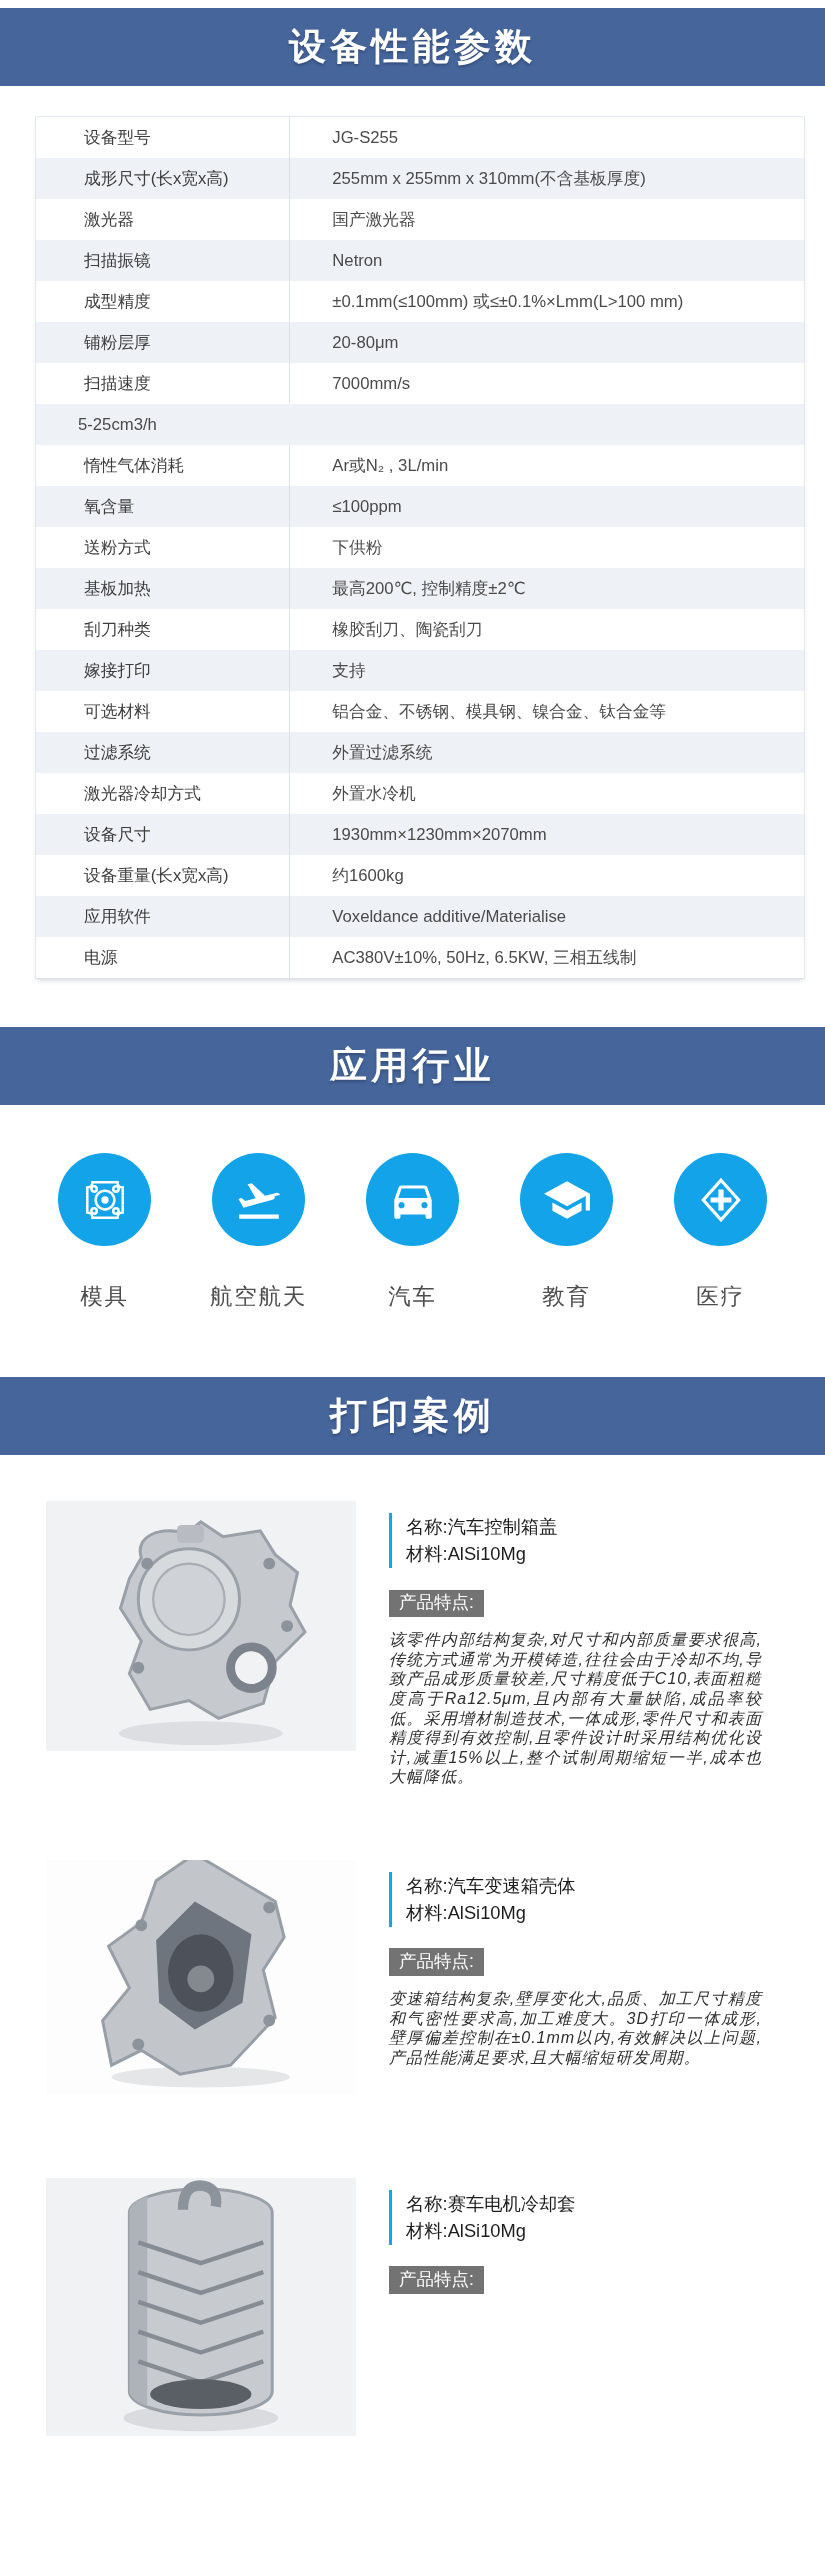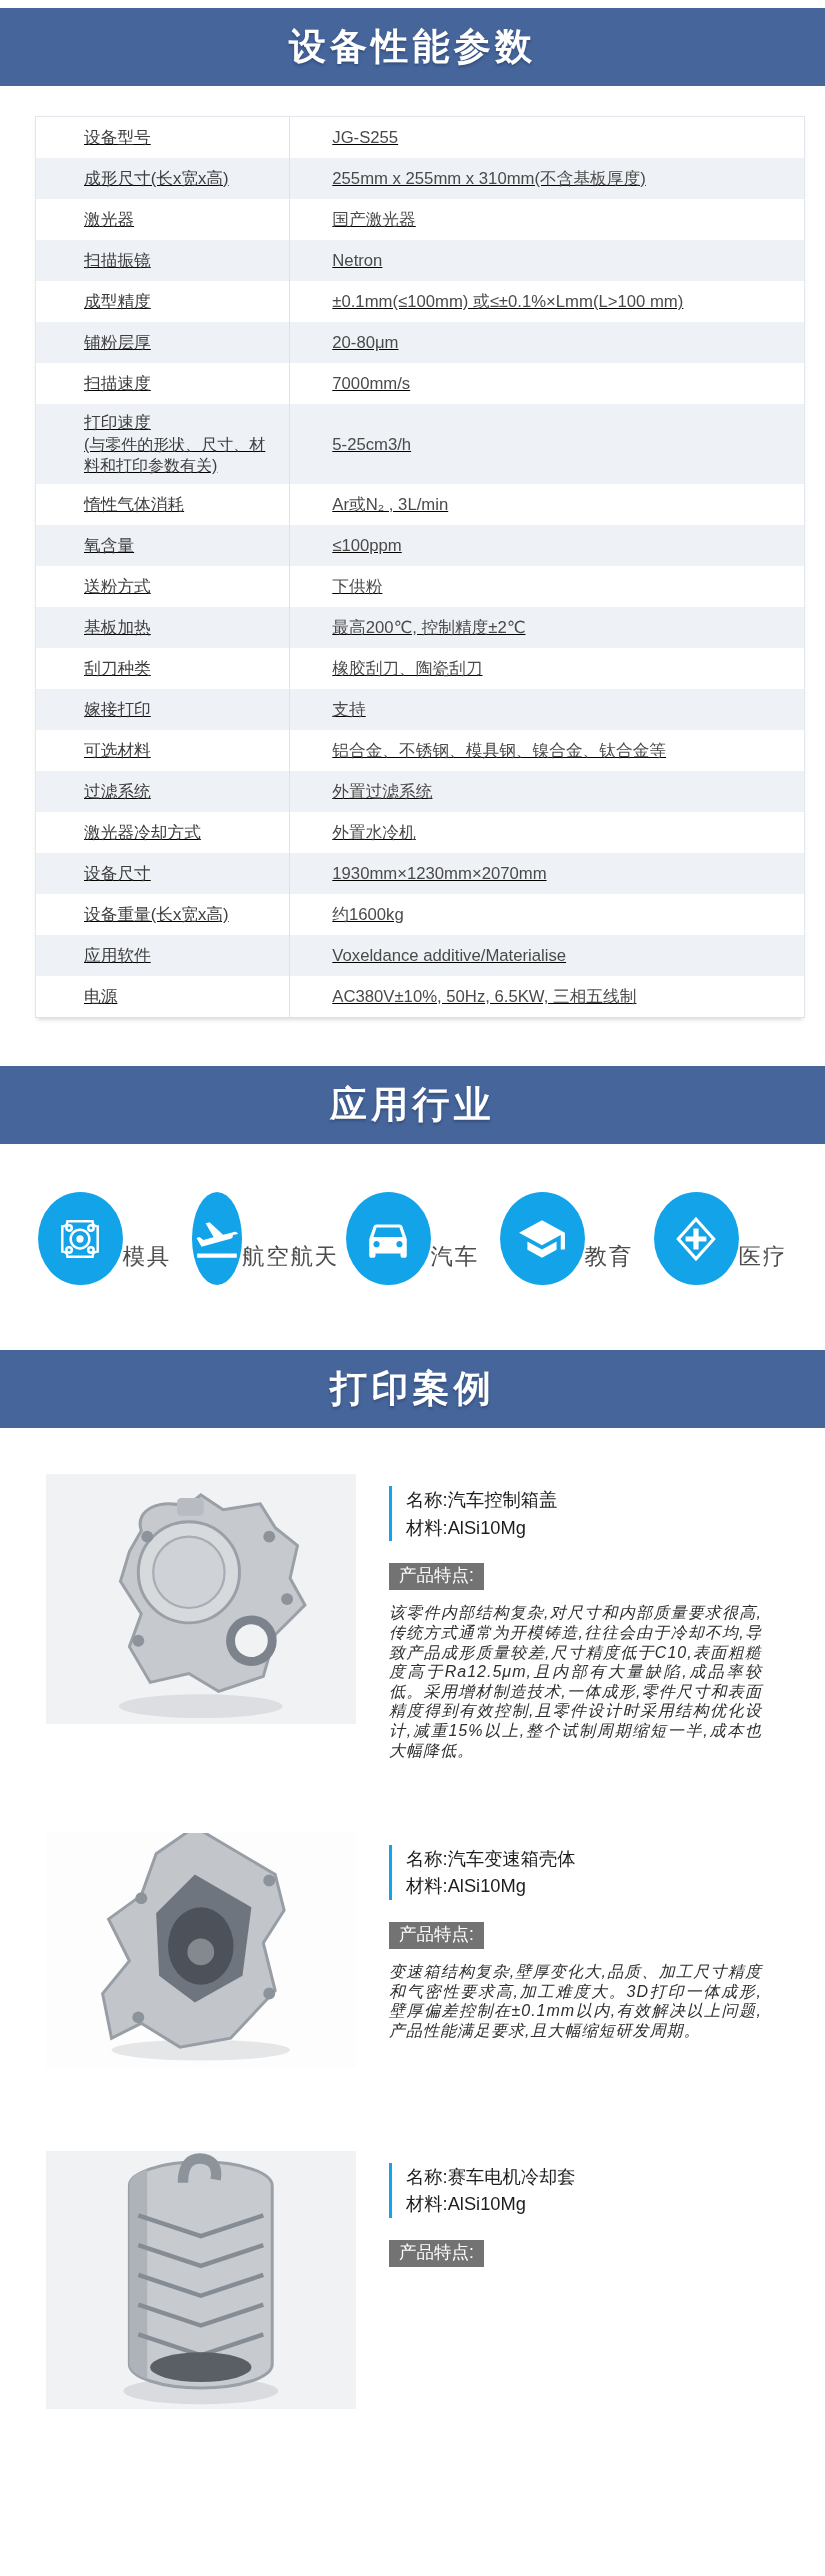--- a/index.html
+++ b/index.html
@@ -5,30 +5,30 @@
   html,body{margin:0;padding:0;background:#ffffff;}
   body{font-family:"Liberation Sans","DejaVu Sans",sans-serif;}
   .page{width:825px;min-height:2576px;margin:0 auto;background:#fff;overflow:hidden;}
 
   
   .banner{height:78px;background:#45659B;display:flex;align-items:center;justify-content:center;}
   .banner.first{margin-top:8.3px;}
   .banner-title{color:#ffffff;font-size:37px;font-weight:bold;letter-spacing:4.2px;text-shadow:0 1.7px 2.5px rgba(25,35,60,.35);}
 
   
-  .spec-table{margin:30px 12px 0 35px;width:768px;border:0.8px solid #e2e6ed;border-bottom:1.7px solid #dce1e9;box-shadow:0 2.5px 5px -1.7px rgba(110,120,140,.35);text-decoration:underline;}
+  .spec-table{margin:30px 12px 0 35px;width:768px;border:0.8px solid #e2e6ed;border-bottom:1.7px solid #dce1e9;box-shadow:0 2.5px 5px -1.7px rgba(110,120,140,.35);}
   .spec-row{display:flex;min-height:41px;}
   .spec-row:nth-child(even){background:#eef1f5;}
   .spec-cell-label{width:197px;flex:0 0 197px;padding:7.5px 8.3px 7.5px 48px;border-right:0.8px solid #dde2ea;display:flex;flex-direction:column;justify-content:center;font-size:16.7px;color:#3d3d3d;line-height:21.7px;}
   .spec-sublabel{display:block;font-size:16px;color:#3d3d3d;}
   .spec-cell-value{flex:1;padding:7.5px 15px 7.5px 42px;display:flex;align-items:center;font-size:16.7px;color:#4a4a4a;line-height:21.7px;}
 
   
   .industries-row{display:flex;justify-content:space-between;padding:0 38px;margin-top:48px;}
-  .industry{display:flex;flex-direction:row;align-items:center;width:133px;}
+  .industry{display:flex;flex-direction:column;align-items:center;width:133px;}
   .industry-circle{width:93px;height:93px;border-radius:50%;background:#12A3E9;display:flex;align-items:center;justify-content:center;}
   .industry-circle svg{width:50px;height:50px;display:block;}
   .industry-label{margin-top:35px;font-size:22.5px;color:#4d4d4d;letter-spacing:1.7px;white-space:nowrap;}
 
   
   .cases-banner{margin-top:65px;}
   .case{display:flex;margin:46px 0 0 46px;}
   .case-photo{width:310px;flex:0 0 310px;background:#f1f2f4;display:flex;align-items:flex-end;justify-content:center;overflow:hidden;}
   .case-photo svg{width:96%;height:auto;display:block;}
   .case:nth-child(1) .case-photo{height:250px;}
@@ -118,24 +118,20 @@
     <div class="spec-cell-label">
       <span>扫描速度</span>
 
     </div>
     <div class="spec-cell-value">
       <span>7000mm/s</span>
     </div>
   </div>
 
   <div class="spec-row">
-    <div class="spec-cell-label">
-      <span>打印速度</span>
-      <span class="spec-sublabel">(与零件的形状、尺寸、材料和打印参数有关)</span>
-    </div>
     <div class="spec-cell-value">
       <span>5-25cm3/h</span>
     </div>
   </div>
 
   <div class="spec-row">
     <div class="spec-cell-label">
       <span>惰性气体消耗</span>
 
     </div>

